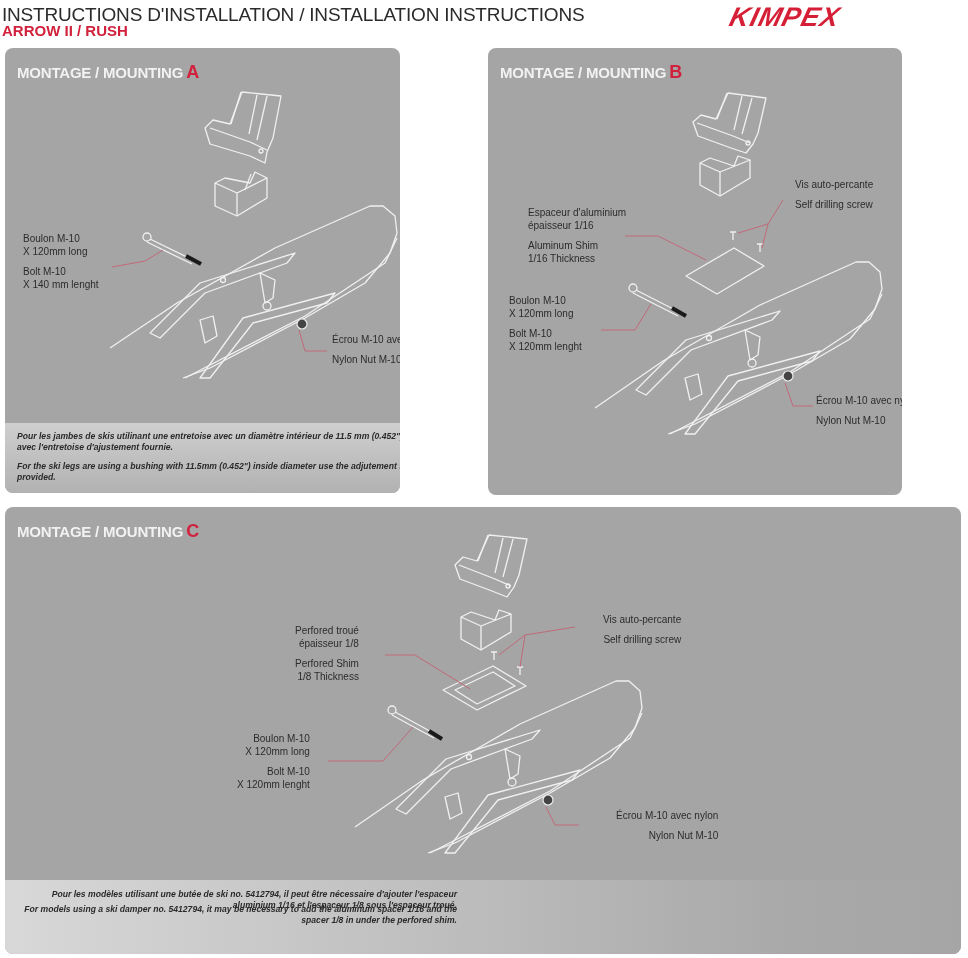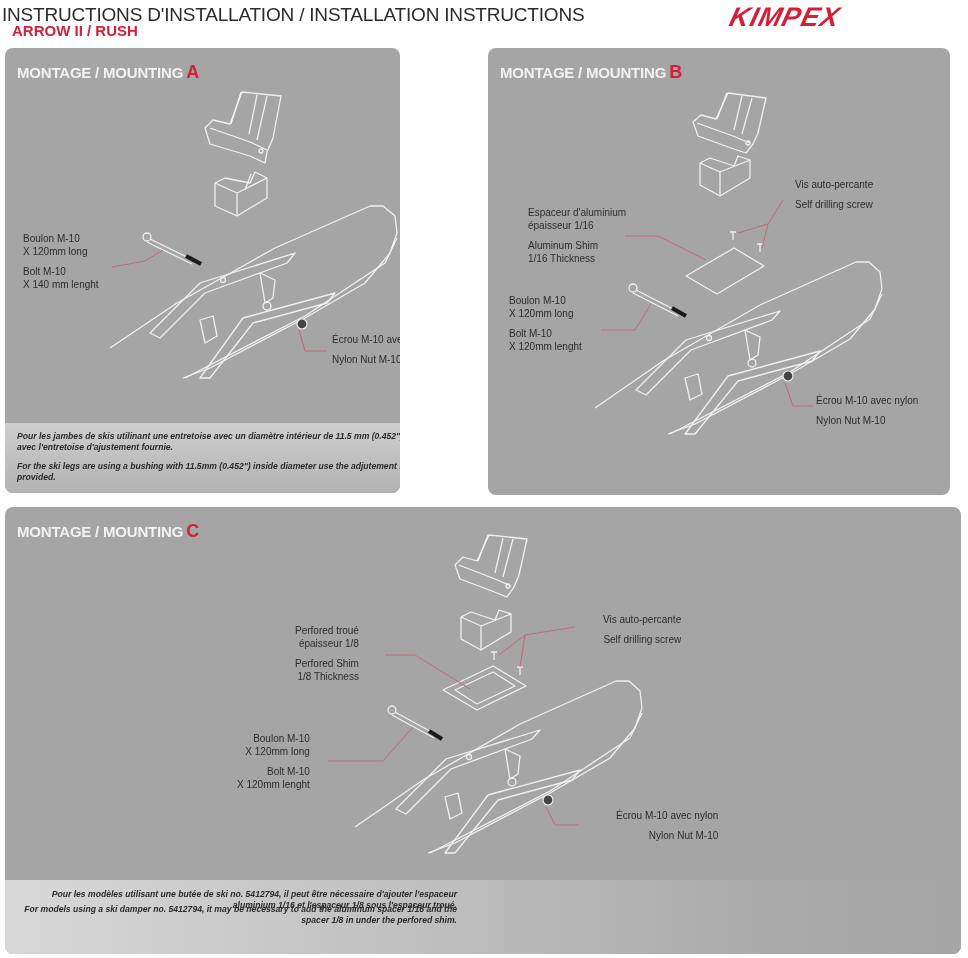--- a/index.html
+++ b/index.html
@@ -1,24 +1,24 @@
 <!DOCTYPE html>
 <html><head>
 <meta charset="utf-8">
 <style>
   html, body { margin: 0; padding: 0; background: #ffffff; }
   body { width: 968px; height: 958px; position: relative; overflow: hidden; font-family: "Liberation Sans", sans-serif; }
   .header { position: absolute; left: 0; top: 0; width: 848px; height: 44px; }
   .title { position: absolute; left: 2px; top: 4px; font-size: 19px; color: #2b2b2b; letter-spacing: -0.2px; white-space: nowrap; font-family: "Liberation Sans", sans-serif; }
-  .subtitle { position: absolute; left: 2px; top: 22px; font-size: 15px; font-weight: bold; color: #d2213c; white-space: nowrap; margin-left: 10px; }
+  .subtitle { position: absolute; left: 2px; top: 22px; font-size: 15px; font-weight: bold; color: #d2213c; white-space: nowrap; }
   .logo { position: absolute; right: 8px; top: 2px; font-size: 27px; font-weight: bold; font-style: italic; color: #d51f36; letter-spacing: 1px; transform: skewX(-14deg); font-family: "Liberation Sans", sans-serif; }
 
   .panel { position: absolute; background: #a5a5a5; border-radius: 8px; overflow: hidden; }
   .panel-a { left: 5px; top: 48px; width: 395px; height: 445px; }
-  .panel-b { left: 488px; top: 48px; width: 462px; height: 447px; }
+  .panel-b { left: 488px; top: 48px; width: 414px; height: 447px; }
   .panel-c { left: 5px; top: 507px; width: 956px; height: 447px; text-align: right; }
   .panel-title { position: absolute; left: 12px; top: 14px; font-size: 15px; color: #f2f2f2; font-weight: bold; white-space: nowrap; letter-spacing: -0.2px; }
   .panel-letter { color: #d2213c; font-size: 18px; margin-left: 3px; }
 
   .note-box { position: absolute; left: 0; bottom: 0; background: linear-gradient(180deg, #cfcfcf 0%, #bdbdbd 60%, #b2b2b2 100%); }
   .panel-a .note-box { width: 471px; height: 70px; }
   .panel-c .note-box { width: 956px; height: 74px; background: linear-gradient(90deg, #d8d8d8 0%, #c4c4c4 35%, #aaaaaa 80%, #a5a5a5 100%); }
   .note { position: absolute; font-size: 8.6px; font-style: italic; font-weight: bold; color: #2a2a2a; line-height: 11px; }
 
   .label { position: absolute; font-size: 10px; font-weight: normal; color: #2c2c2c; line-height: 13px; white-space: nowrap; }

